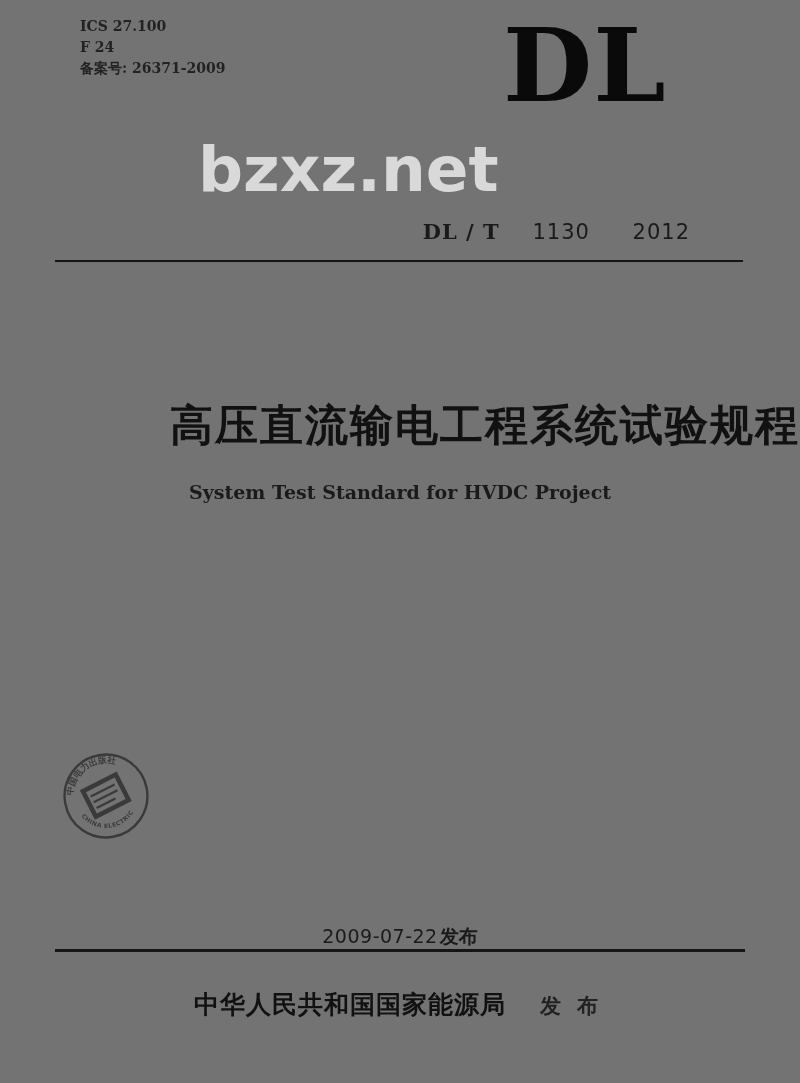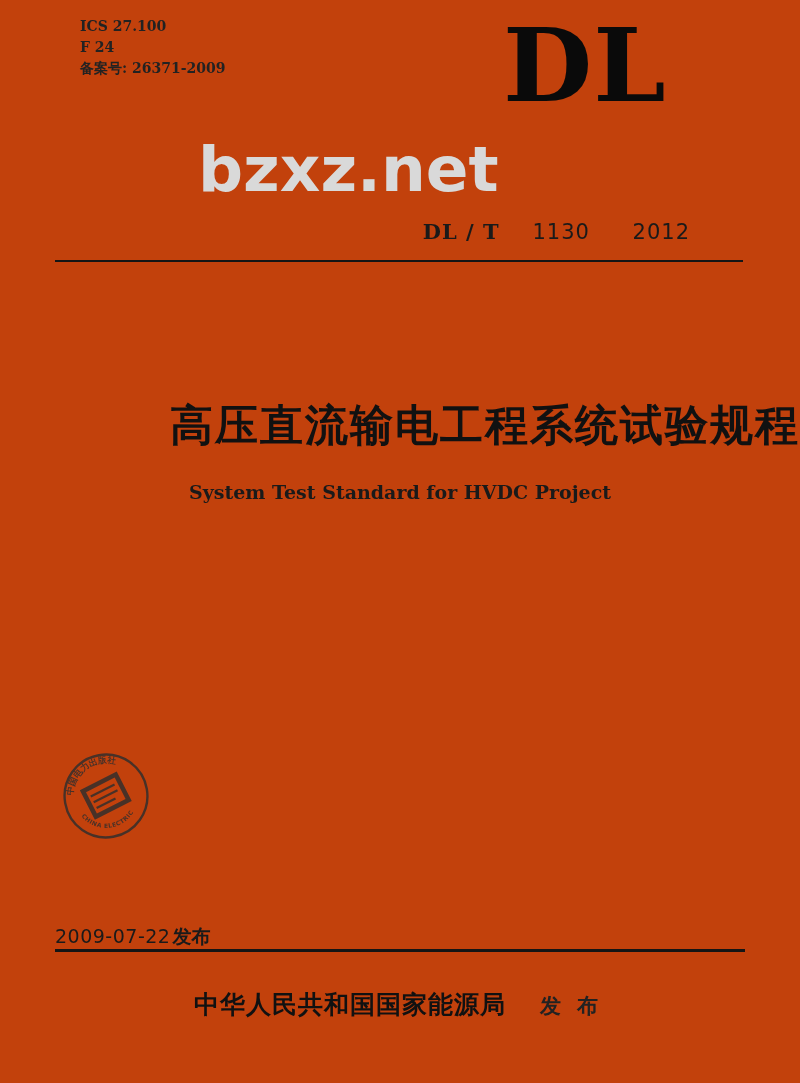--- a/index.html
+++ b/index.html
@@ -5,21 +5,21 @@
   html, body {
     margin: 0;
     padding: 0;
     background: #e8e8e8;
   }
   .page {
     position: relative;
     width: 800px;
     height: 1083px;
     margin: 0 auto;
-    background: #c2410c;
+    background: #737373;
     overflow: hidden;
     color: #1a1a1a;
     font-family: "DejaVu Serif", serif;
   }
 
   
   .meta {
     position: absolute;
     left: 80px;
     top: 16px;
@@ -150,21 +150,21 @@
     opacity: 0.82;
   }
 
   
   .dates-row {
     position: absolute;
     left: 55px;
     top: 924px;
     width: 690px;
     display: flex;
-    justify-content: flex-start;
+    justify-content: center;
     align-items: baseline;
     font-size: 19px;
     color: #1a1a1a;
     white-space: nowrap;
   }
   .dates-row .date {
     font-family: "DejaVu Sans", sans-serif;
     font-weight: 500;
     letter-spacing: 0.5px;
   }

